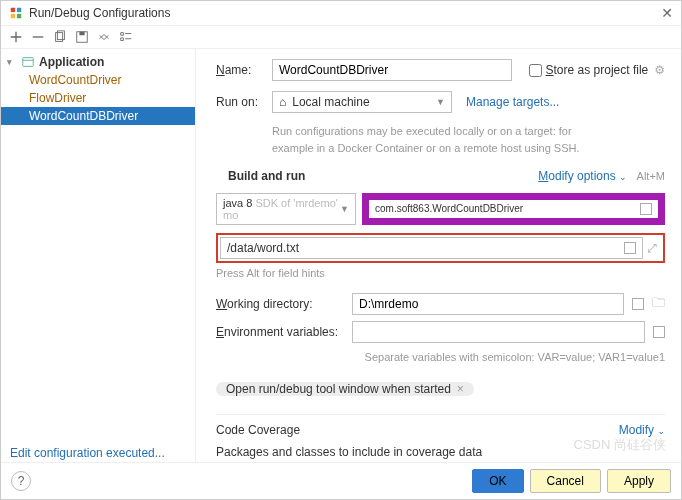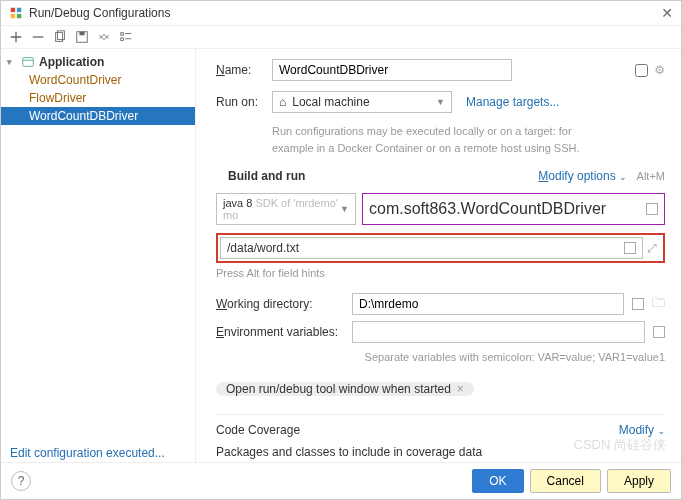--- a/index.html
+++ b/index.html
@@ -29,36 +29,36 @@
 .runon-row .combo { width: 180px; display: flex; align-items: center; gap: 6px; justify-content: space-between; }
 .runon-row .combo .left { display: flex; align-items: center; gap: 6px; }
 .link { color: #2470b3; cursor: pointer; }
 .hint { color: #999; font-size: 11px; line-height: 1.5; }
 .section-hdr { display: flex; align-items: center; justify-content: space-between; margin: 8px 0 8px 0; padding-left: 12px; }
 .section-hdr .title { font-weight: bold; font-size: 12px; }
 .section-hdr .right { display: flex; align-items: center; gap: 10px; }
 .sdk-row { display: flex; gap: 6px; margin-bottom: 8px; }
 .sdk-combo { flex: 0 0 140px; display: flex; align-items: center; justify-content: space-between; border: 1px solid #c0c0c0; padding: 3px 6px; font-family: "Consolas", monospace; font-size: 11px; }
 .sdk-combo .gt { color: #bbb; }
-.class-field { flex: 1; border: 1px solid #a21caf; padding: 3px 6px; font-family: "Consolas", monospace; font-size: 16px; display: flex; align-items: center; justify-content: space-between; }
+.class-field { flex: 1; border: 7px solid #a21caf; padding: 3px 6px; font-family: "Consolas", monospace; font-size: 10px; display: flex; align-items: center; justify-content: space-between; }
 .args-wrap { border: 2px solid #d13c2e; padding: 2px; margin-bottom: 2px; display: flex; }
 .args-wrap .field { flex: 1; font-family: "Consolas", monospace; border: 1px solid #c0c0c0; padding: 3px 6px; display: flex; align-items: center; justify-content: space-between; }
 .args-wrap .exp { width: 18px; display: flex; align-items: center; justify-content: center; color: #aaa; }
 .workdir-row, .env-row { display: flex; align-items: center; gap: 8px; margin-bottom: 6px; }
 .workdir-row .lbl2, .env-row .lbl2 { width: 128px; }
 .workdir-row input, .env-row input { flex: 1; }
 .workdir-row .ic, .env-row .ic { color: #aaa; font-size: 13px; }
 .chip { display: inline-flex; align-items: flex-start; gap: 6px; background: #ededed; border-radius: 12px; padding: 0 10px; margin: 10px 0; }
 .chip .x { color: #999; }
 .divider { border-top: 1px solid #eee; margin: 8px 0; }
 .cov-hdr { display: flex; justify-content: space-between; align-items: center; margin: 4px 0 8px 0; }
 .buttons { display: flex; align-items: center; justify-content: space-between; padding: 6px 10px; border-top: 1px solid #eee; }
 .buttons .right { display: flex; gap: 6px; }
 .btn { border: 1px solid #bbb; background: #fef9c3; padding: 4px 16px; border-radius: 2px; font-size: 12px; }
-.btn.primary { background: #2f7bd1; color: #ffffff; border-color: #2f7bd1; }
+.btn.primary { background: #2f7bd1; color: #000000; border-color: #2f7bd1; }
 .help { width: 20px; height: 20px; border: 1px solid #bbb; border-radius: 50%; display: flex; align-items: center; justify-content: center; color: #666; }
 .edit-templates { position: absolute; bottom: 40px; left: 10px; font-size: 12px; }
 .chk { display: flex; align-items: center; gap: 4px; }
 .chk input { width: 13px; height: 13px; }
 .watermark { position: absolute; right: 16px; bottom: 46px; color: #ddd; font-size: 13px; pointer-events: none; }
 svg { display: block; }
 .sqicon { display: inline-block; width: 12px; height: 12px; border: 1px solid #aaa; }
 </style>
 </head>
 <body>
@@ -120,20 +120,21 @@
       </div>
     </div>
 
     <div class="main">
       <div class="row name-row">
         <span class="lbl"><span class="u">N</span>ame:</span>
         <input type="text" value="WordCountDBDriver" style="">
         <span style="flex:1"></span>
         <label class="chk">
           <input type="checkbox" style="">
+          <span><span class="u">S</span>tore as project file</span>
         </label>
         <span style="margin-left:6px;color:#aaa">⚙</span>
       </div>
 
       <div class="row runon-row">
         <span class="lbl">Run on:</span>
         <div class="combo">
           <span class="left">
             <span>⌂</span>
             <span>Local machine</span>

